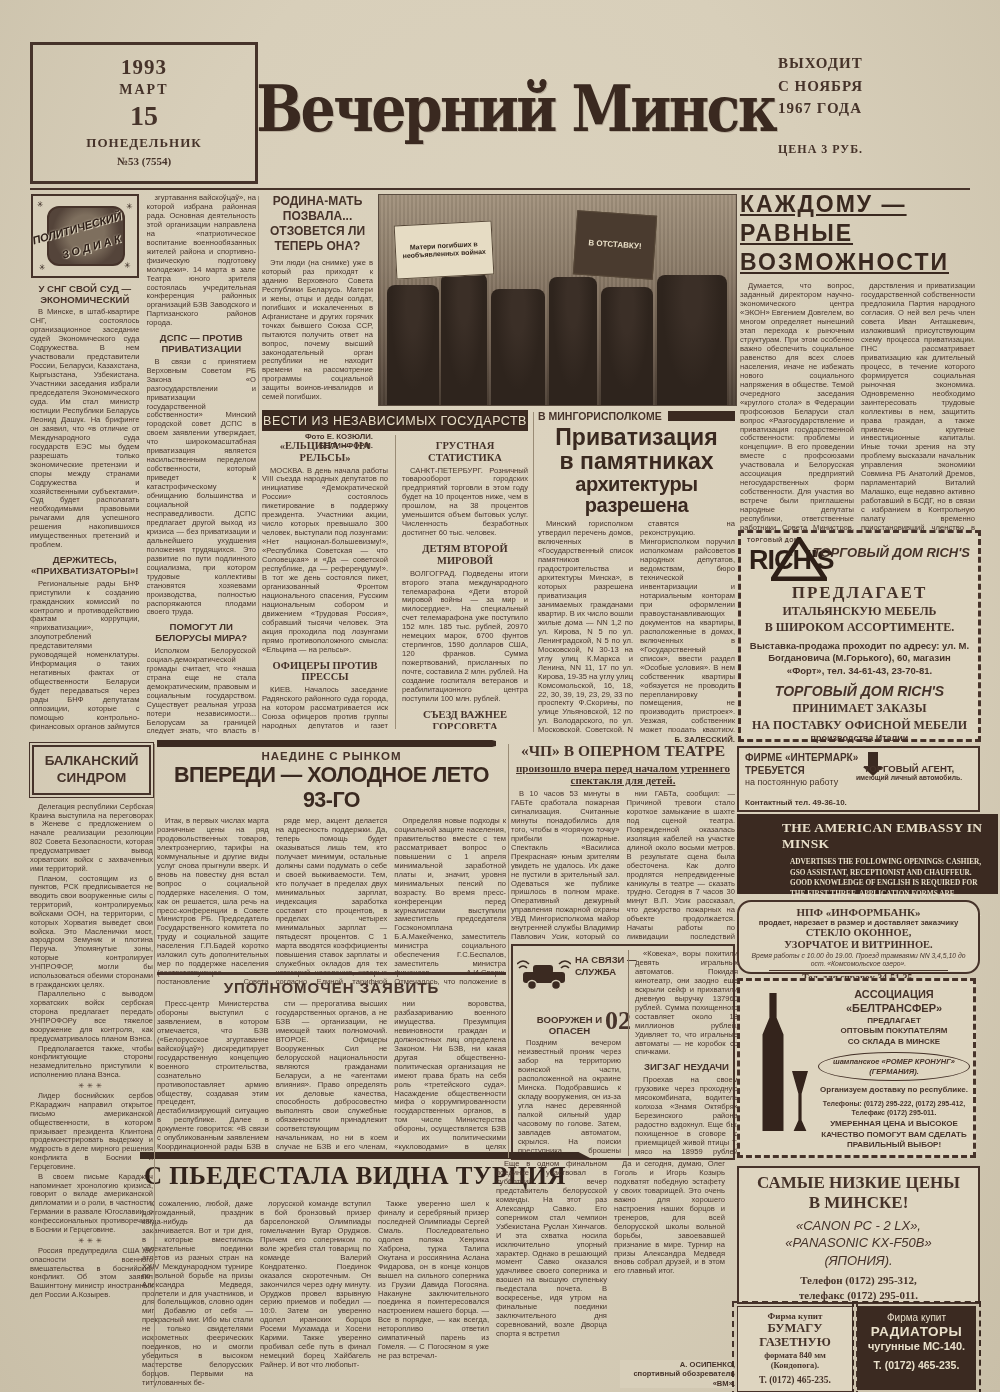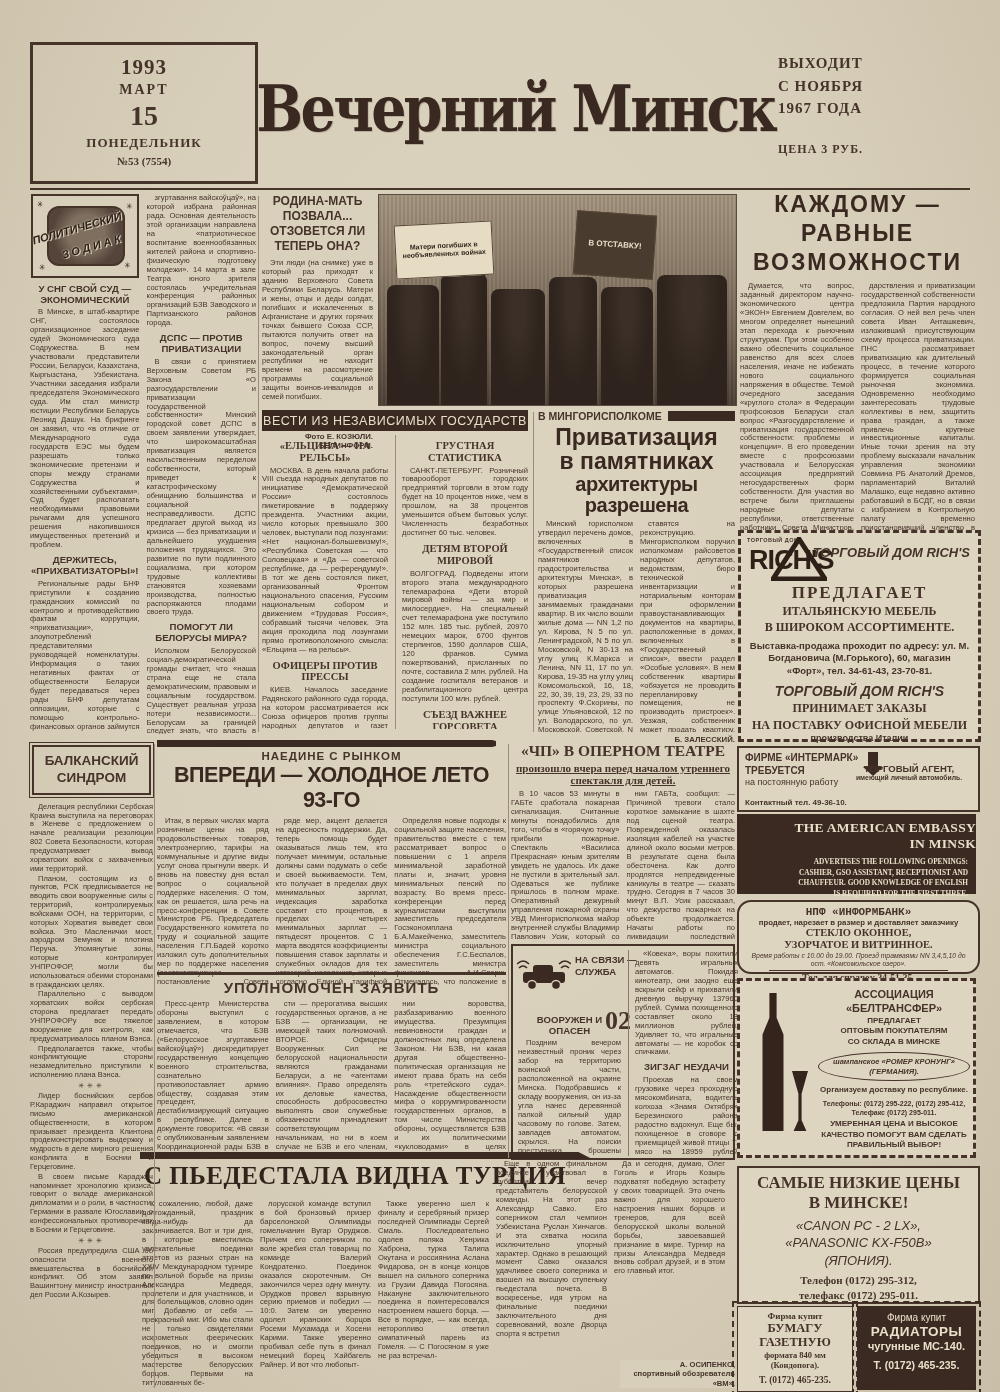--- a/index.html
+++ b/index.html
@@ -64,21 +64,21 @@
   #mingor{left:538px;top:410px;width:197px;height:324px;}
   #mingor .kick{display:flex;align-items:center;gap:6px;font-weight:bold;font-size:10.5px;}
   #mingor .kick .stub{flex:1;height:10px;background:var(--bar);}
   #mingor .bigt{font-weight:bold;text-align:center;line-height:1.04;margin:4px 0 5px;color:#3a2920;}
   #mingor .bigt .l1{font-size:23px;}
   #mingor .bigt .l2{font-size:23px;}
   #mingor .bigt .l3{font-size:20px;letter-spacing:-.5px;}
   #mingor .cols{height:212px;}
   
   #kazhdomu{left:740px;top:190px;width:235px;height:334px;}
-  #kazhdomu .bigt{font-weight:bold;text-align:center;line-height:1.25;font-size:23px;letter-spacing:2px;color:#3a2920;margin-bottom:6px;}
+  #kazhdomu .bigt{font-weight:bold;text-align:left;line-height:1.25;font-size:23px;letter-spacing:2px;color:#3a2920;margin-bottom:6px;text-decoration:underline;}
   #kazhdomu .cols{height:258px;}
   
   #richs{left:738px;top:530px;width:237px;height:206px;border:3px dashed var(--ink);background:#ded5c0;text-align:center;}
   #richs .tag{position:absolute;left:6px;top:4px;font-size:5.5px;font-weight:bold;letter-spacing:.5px;}
   #richs .logo{position:relative;height:44px;margin-top:4px;}
   #richs .logo svg{position:absolute;left:30px;top:0;}
   #richs .logo .word{position:absolute;left:8px;top:8px;font-size:27px;font-weight:bold;letter-spacing:-1px;color:#2e1f17;}
   #richs .nm{position:absolute;right:8px;top:8px;font-style:italic;font-weight:bold;font-size:13px;line-height:1.3;text-align:center;}
   #richs .l1{font-family:"Liberation Serif",serif;font-weight:bold;font-size:17px;letter-spacing:2px;margin-top:2px;}
   #richs .l2{font-family:"Liberation Serif",serif;font-weight:bold;font-size:12px;margin-top:1px;}
@@ -108,26 +108,26 @@
   
   #intermark{left:737px;top:746px;width:239px;height:62px;border:2px solid var(--ink);background:#ded5c0;}
   #intermark .lft{position:absolute;left:6px;top:4px;font-size:10px;font-weight:bold;line-height:1.25;}
   #intermark .lft .n{font-weight:normal;font-size:9px;}
   #intermark .arr{position:absolute;right:100px;top:4px;width:10px;height:16px;background:var(--bar);}
   #intermark .arr:after{content:"";position:absolute;left:-5px;top:15px;border:10px solid transparent;border-top:9px solid var(--bar);}
   #intermark .rgt{position:absolute;right:4px;top:15px;width:130px;text-align:center;font-weight:bold;}
   #intermark .rgt .a{font-size:9.5px;}
   #intermark .rgt .b2{font-size:6.8px;}
   #intermark .ph{position:absolute;left:6px;bottom:3px;font-weight:bold;font-size:8px;}
-  #embassy{left:737px;top:814px;width:239px;height:80px;background:var(--bar);color:var(--lt);text-align:right;
+  #embassy{left:737px;top:814px;width:261px;height:80px;background:var(--bar);color:var(--lt);text-align:left;
     font-family:"Liberation Serif",serif;padding-top:6px;box-sizing:border-box;padding-left:45px;}
   #embassy .t{font-weight:bold;font-size:13.5px;letter-spacing:.3px;}
   #embassy .bd{font-weight:bold;font-size:7.3px;line-height:1.45;margin:5px 8px 0;}
   #informbank{left:737px;top:900px;width:239px;height:70px;border:2px solid var(--ink);border-radius:14px;text-align:center;background:#ded5c0;}
-  #informbank .l1{font-family:Liberation Mono, monospace;font-weight:bold;font-size:11px;margin-top:4px;}
+  #informbank .l1{font-family:Liberation Serif, serif;font-weight:bold;font-size:11px;margin-top:4px;}
   #informbank .l2{font-weight:bold;font-size:7.8px;}
   #informbank .l3{font-family:"Liberation Serif",serif;font-weight:bold;font-size:10.5px;line-height:1.15;}
   #informbank .l5{font-style:italic;font-size:6.8px;margin:1px 10px 0;line-height:1.2;}
   #informbank .ph{font-family:"Liberation Serif",serif;font-weight:bold;font-size:9.5px;border-top:1px solid var(--ink);margin:2px 30px 0;padding-top:2px;}
   
   #o2{left:511px;top:944px;width:224px;height:216px;border:2px solid var(--ink);box-sizing:border-box;background:transparent;}
   #o2 .bdg{position:absolute;left:4px;top:4px;width:120px;height:56px;}
   #o2 .bdg svg{position:absolute;left:0;top:8px;}
   #o2 .bdg .t{position:absolute;left:58px;top:4px;font-weight:bold;font-size:9.5px;line-height:1.3;}
   #o2 .num{position:absolute;left:88px;top:26px;font-family:"Liberation Serif",serif;font-weight:bold;font-size:26px;margin-top:30px;}

